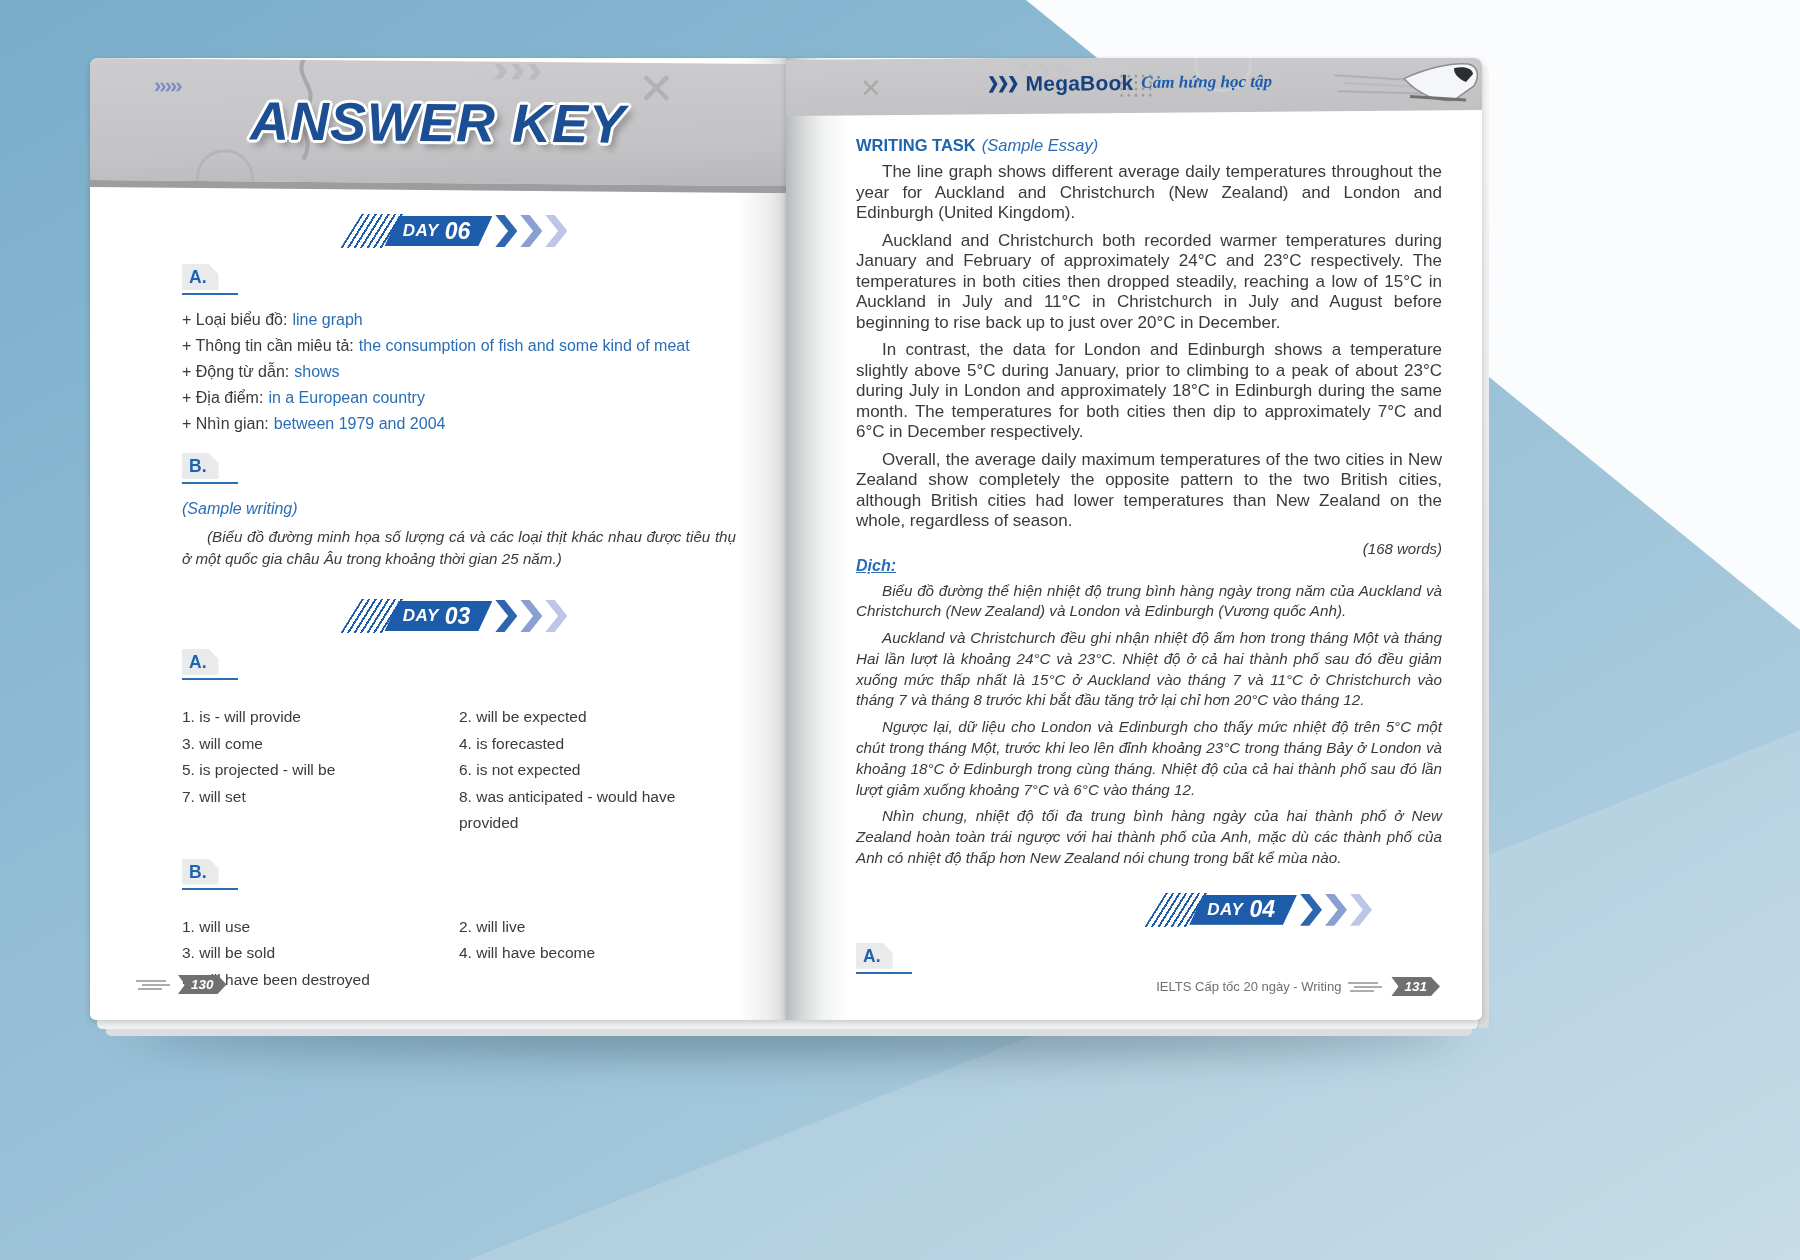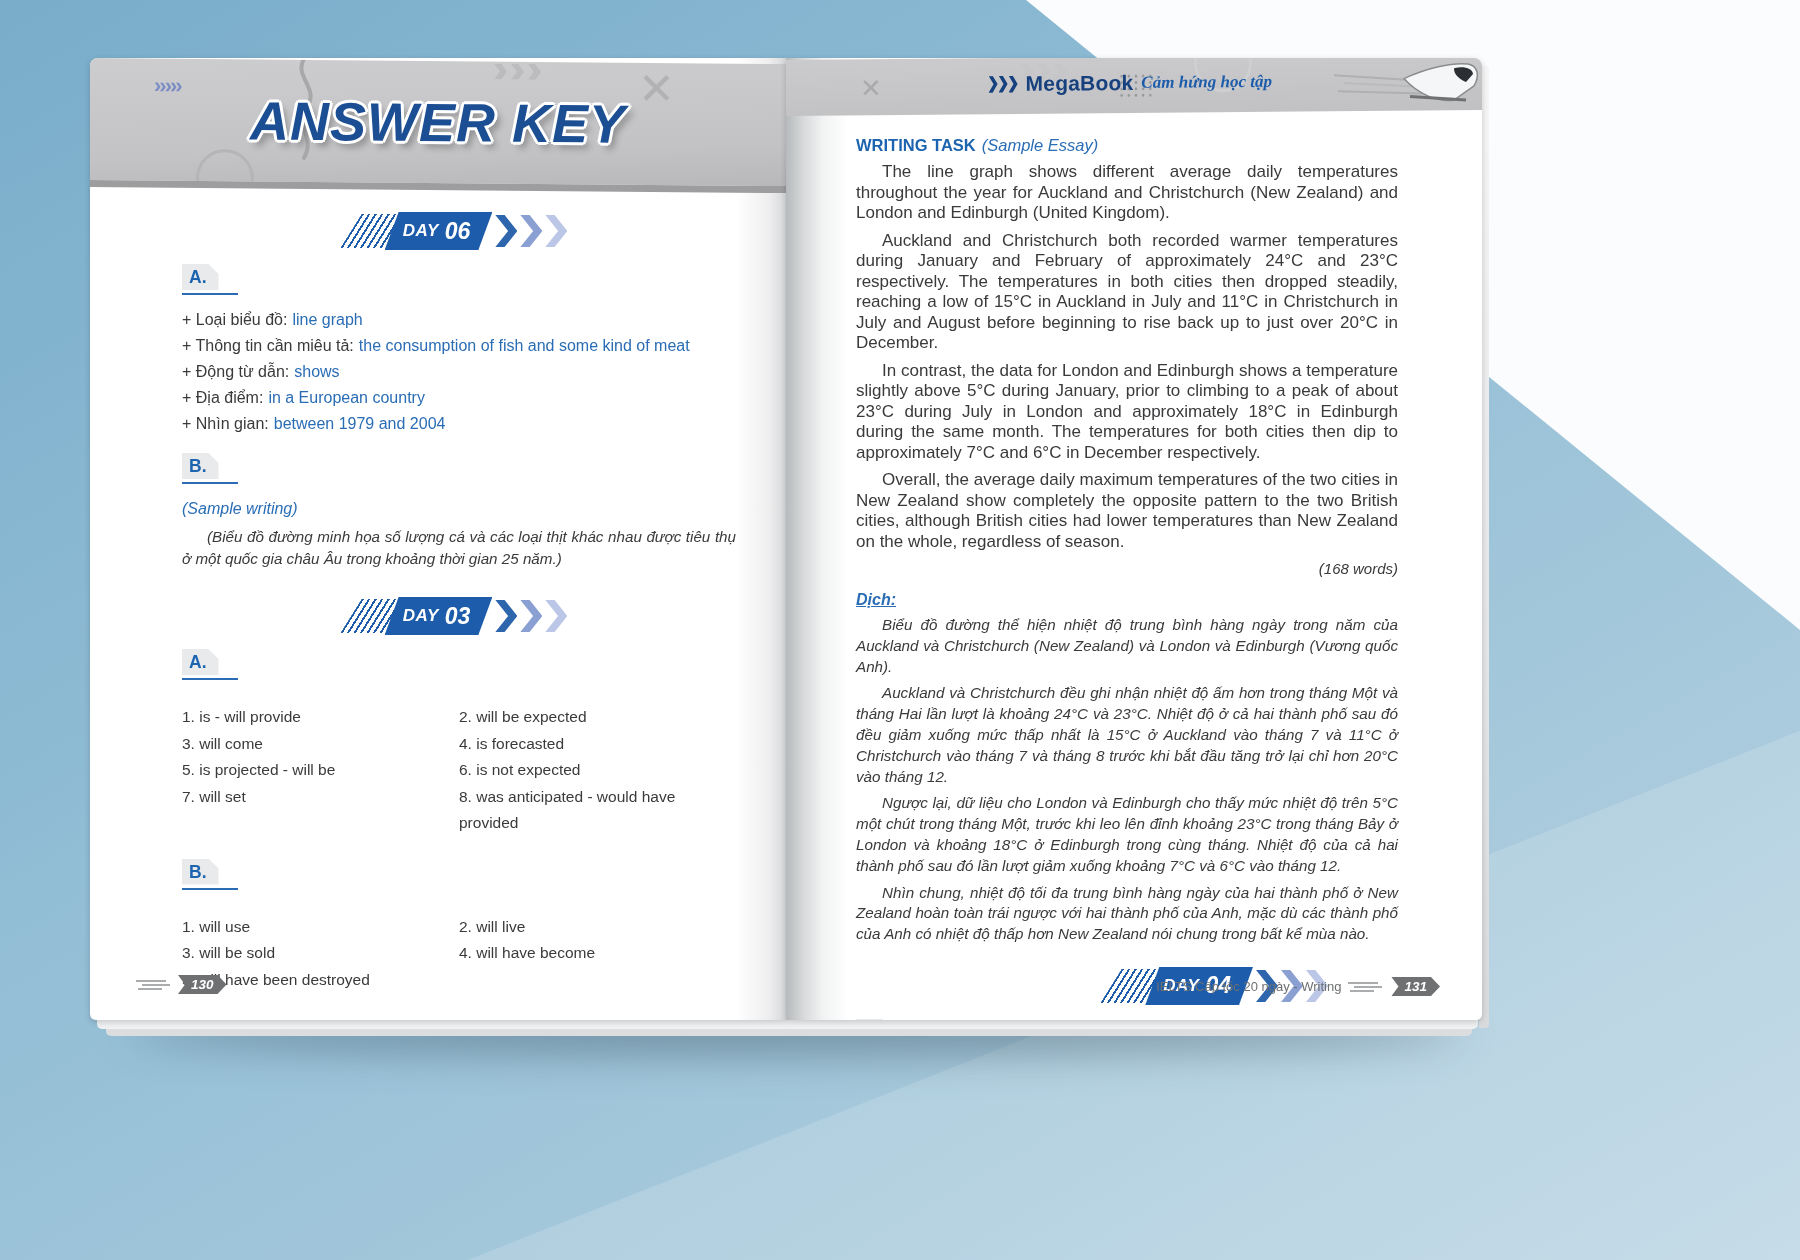--- a/index.html
+++ b/index.html
@@ -51,21 +51,21 @@
   .logo-chevs{display:flex;gap:1px;}
   .logo-chevs i{display:block;width:9px;height:17px;background:#16407e;clip-path:polygon(0 0,45% 0,100% 50%,45% 100%,0 100%,55% 50%);}
   .logo-text{font-weight:bold;font-size:21px;color:#16407e;letter-spacing:.2px;}
   .slogan{font-family:"Liberation Serif",serif;font-style:italic;font-weight:bold;font-size:17px;color:#1d5caa;}
   .train{position:absolute;right:8px;top:2px;}
 
   
   .day-badge{display:flex;align-items:center;width:max-content;height:34px;}
   .db-stripes{width:44px;height:34px;margin-right:-10px;transform:skewX(-32deg);
     background:repeating-linear-gradient(90deg,#1d5caa 0 2.2px,transparent 2.2px 6.5px);}
-  .db-plate{position:relative;background:#1d5caa;color:#fff;height:38px;display:flex;align-items:center;gap:6px;
+  .db-plate{position:relative;background:#1d5caa;color:#fff;height:30px;display:flex;align-items:center;gap:6px;
     padding:0 22px 0 18px;clip-path:polygon(14px 0,100% 0,calc(100% - 14px) 100%,0 100%);
     font-style:italic;box-shadow:0 2px 3px rgba(0,0,0,.2);}
   .db-day{font-weight:bold;font-size:17px;letter-spacing:.5px;}
   .db-num{font-weight:bold;font-size:23px;}
   .db-chev{display:block;height:32px;margin-left:3px;}
   .db-chev i{display:block;width:22px;height:32px;clip-path:polygon(0 0,42% 0,100% 50%,42% 100%,0 100%,58% 50%);}
   .c1 i{background:#2e66ae;}
   .c2 i{background:#8ba0d2;}
   .c3 i{background:#bcc6e6;}
 
@@ -86,27 +86,27 @@
   .body-p{margin:8px 0 0 0;font-size:15.2px;line-height:21px;color:#3a3a3c;text-align:justify;text-indent:25px;}
   .body-p.vn{font-style:italic;line-height:21.5px;}
   .ans-grid{display:grid;grid-template-columns:1fr 1fr;margin-top:24px;}
   .ans-item{line-height:26.5px;font-size:15.5px;color:#3a3a3c;}
   .pagenum{position:absolute;bottom:26px;display:flex;align-items:center;gap:6px;}
   .pagenum.pl{left:46px;}
   .num-badge{background:#6e7072;color:#fff;font-style:italic;font-weight:bold;font-size:13.5px;padding:2px 13px;
     clip-path:polygon(0 0,calc(100% - 9px) 0,100% 50%,calc(100% - 9px) 100%,0 100%,7px 50%);}
 
   
-  .content-right{position:absolute;left:0;right:0;top:58px;bottom:0;padding:0 84px 0 70px;}
+  .content-right{position:absolute;left:0;right:0;top:58px;bottom:0;padding:0 40px 0 70px;}
   .essay-head{margin-top:20px;font-size:16.5px;}
   .eh-main{color:#1d64b0;font-weight:bold;}
   .eh-sub{color:#2a6db5;font-style:italic;margin-left:6px;}
   .essay-p{margin:7px 0 0 0;font-size:17px;line-height:20.5px;color:#3a3a3c;text-align:justify;text-indent:26px;}
   .word-count{margin-top:8px;text-align:right;font-style:italic;font-size:15px;color:#3a3a3c;}
-  .dich{margin-top:14px;display:inline-block;color:#2a6db5;font-weight:bold;font-style:italic;font-size:16px;text-decoration:underline;}
+  .dich{display:inline-block;color:#2a6db5;font-weight:bold;font-style:italic;font-size:16px;text-decoration:underline;}
   .vn-p{margin:6px 0 0 0;font-size:15.2px;line-height:20.8px;color:#3a3a3c;font-style:italic;text-align:justify;text-indent:26px;}
   .content-right .day-badge{margin:24px 70px 0 auto;}
   .content-right .sec-label{margin-top:16px;}
   .footer-right{position:absolute;right:42px;bottom:24px;display:flex;align-items:center;gap:7px;justify-content:space-between;}
   .footer-text{font-size:13px;color:#6d6f71;}
   .speed svg{display:block;}
 </style>
 </head>
 <body>
 

